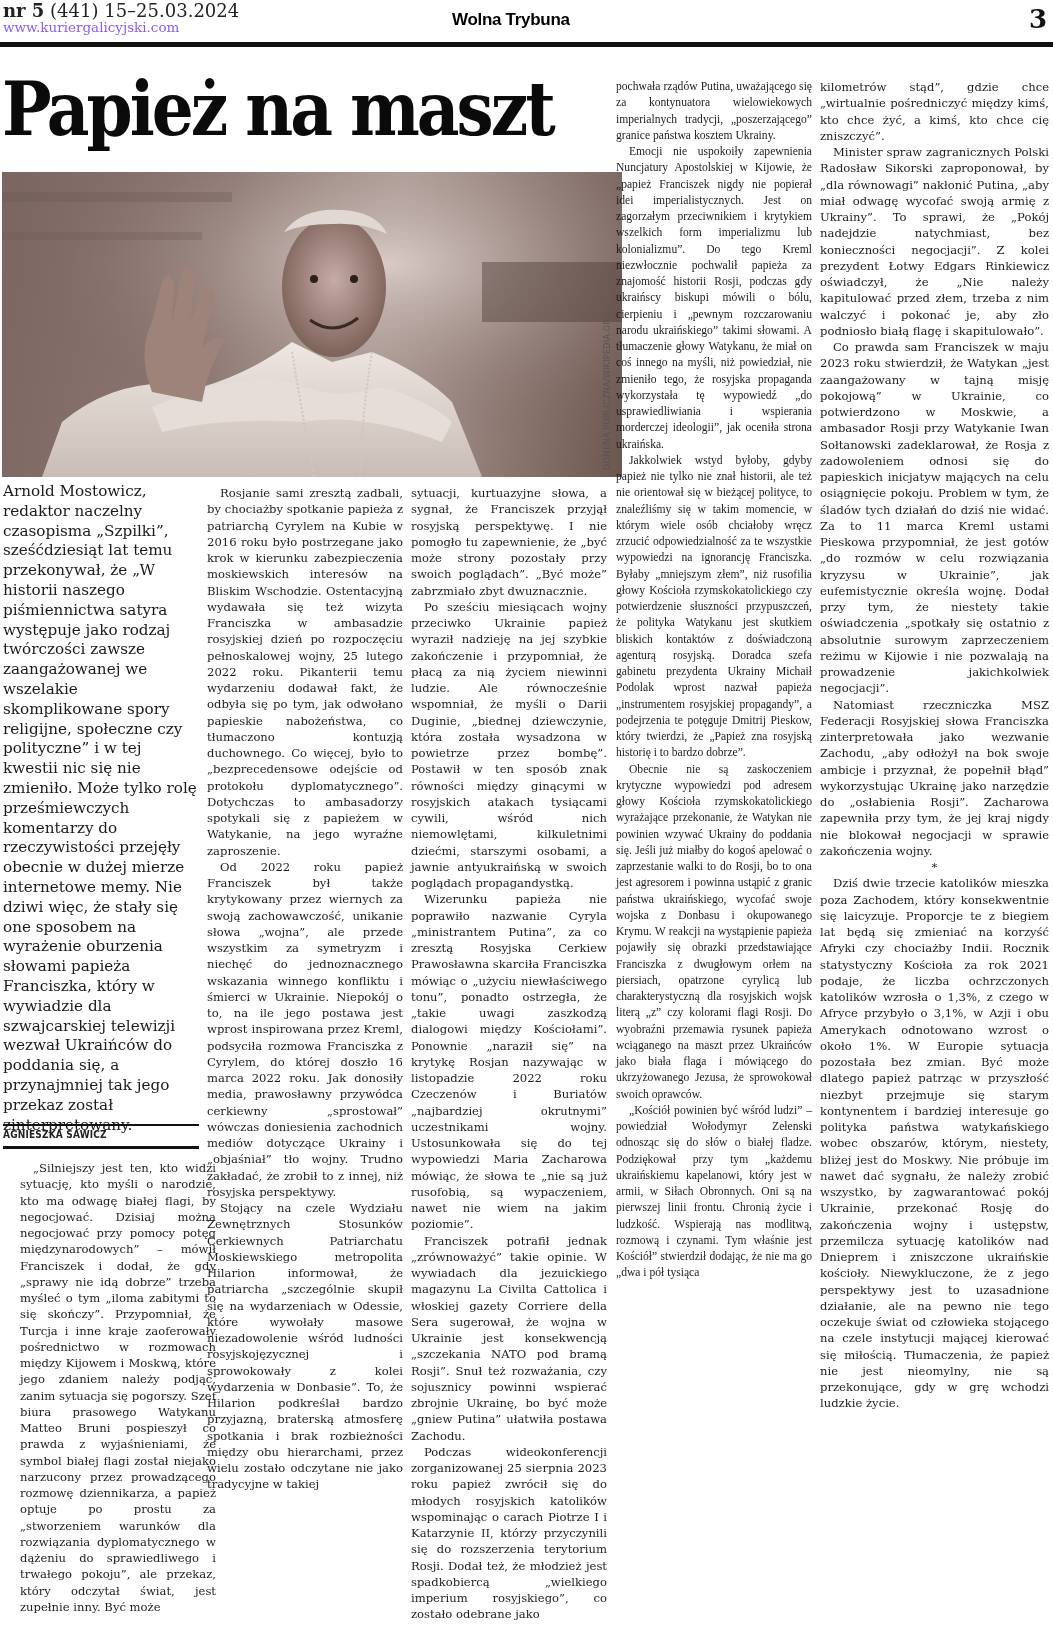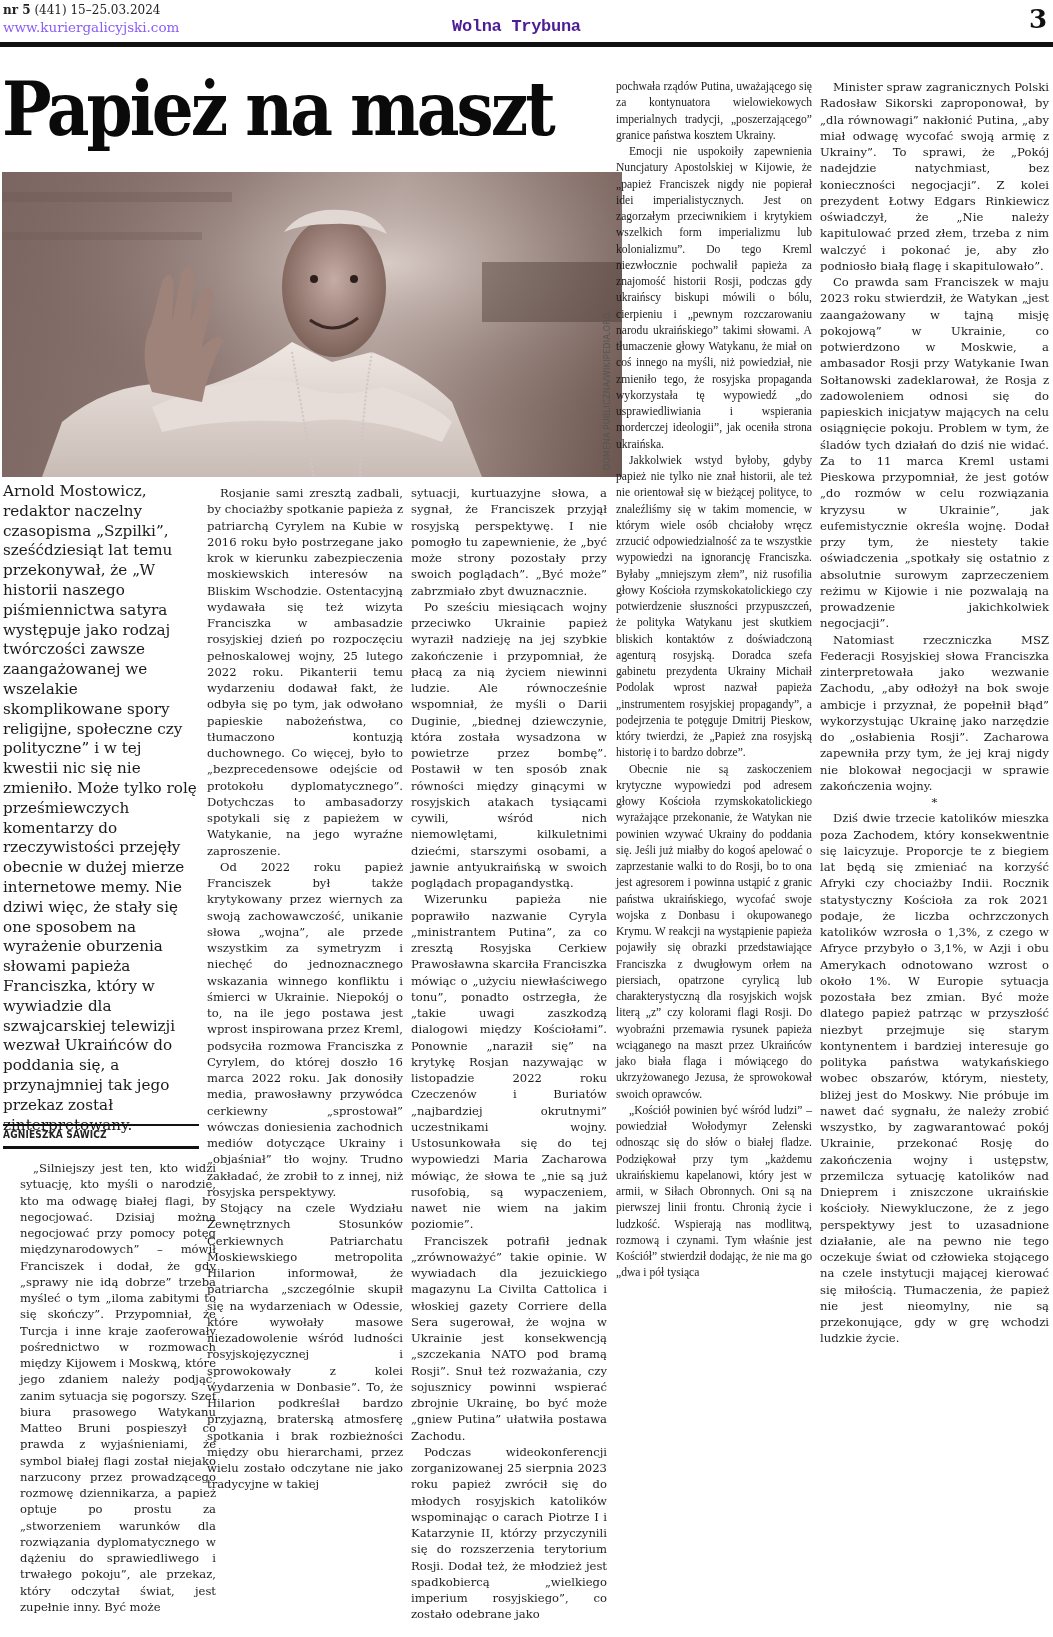--- a/index.html
+++ b/index.html
@@ -1,21 +1,21 @@
 <!DOCTYPE html>
 <html><head>
 <meta charset="utf-8">
 <style>
   html, body { margin: 0; padding: 0; background: #ffffff; }
   body { width: 1053px; height: 1637px; position: relative; overflow: hidden; color: #1a1a1a; }
   .masthead { position: absolute; left: 0; top: 0; width: 1053px; height: 44px; }
-  .mh-issue { position: absolute; left: 3px; top: 2px; font-family: "DejaVu Serif", serif; font-size: 12px; line-height: 17px; color: #222; }
+  .mh-issue { position: absolute; left: 3px; top: 2px; font-family: "DejaVu Serif", serif; font-size: 18px; line-height: 17px; color: #222; }
   .mh-issue b { font-weight: bold; }
   .mh-site { position: absolute; left: 3px; top: 19px; font-family: "DejaVu Serif", serif; font-size: 13.5px; line-height: 17px; color: #8b5cf6; }
-  .mh-section { position: absolute; left: 452px; top: 10px; font-family: Liberation Mono, monospace; font-weight: bold; font-size: 17px; letter-spacing: -0.3px; color: #4c1d95; margin-top: 7px; }
+  .mh-section { position: absolute; left: 452px; top: 10px; font-family: Liberation Sans, sans-serif; font-weight: bold; font-size: 17px; letter-spacing: -0.3px; color: #000000; }
   .mh-page { position: absolute; right: 6px; top: 4px; font-family: "DejaVu Serif", serif; font-weight: bold; font-size: 26px; color: #111; }
   .mh-rule { position: absolute; left: 0; top: 42px; width: 1053px; height: 5px; background: #111; }
 
   .headline { position: absolute; left: 2px; top: 64px; font-family: "DejaVu Serif", serif; font-weight: bold; font-size: 66px; letter-spacing: -3px; line-height: 80px; color: #0a0a0a; transform: scaleY(1.12); transform-origin: top left; }
 
   .photo { position: absolute; left: 2px; top: 172px; width: 620px; height: 305px; overflow: hidden; background: linear-gradient(100deg,#7a6560 0%,#8d7772 35%,#b9a8a3 60%,#8f7a74 80%,#6b5650 100%); }
   .photo svg { display:block; }
   .credit { position: absolute; left: 603px; top: 470px; transform: rotate(-90deg); transform-origin: left top; font-family: "DejaVu Sans", sans-serif; font-size: 8px; letter-spacing: 0.3px; color: #555; white-space: nowrap; }
 
   .lead { position: absolute; left: 3px; top: 482px; width: 196px; font-family: "DejaVu Serif", serif; font-size: 15.2px; line-height: 19.8px; color: #1a1a1a; }
@@ -108,18 +108,19 @@
 
 <div class="col c4">
   <p class="noindent">pochwała rządów Putina, uważającego się za kontynuatora wielowiekowych imperialnych tradycji, „poszerzającego” granice państwa kosztem Ukrainy.</p>
   <p>Emocji nie uspokoiły zapewnienia Nuncjatury Apostolskiej w Kijowie, że „papież Franciszek nigdy nie popierał idei imperialistycznych. Jest on zagorzałym przeciwnikiem i krytykiem wszelkich form imperializmu lub kolonializmu”. Do tego Kreml niezwłocznie pochwalił papieża za znajomość historii Rosji, podczas gdy ukraińscy biskupi mówili o bólu, cierpieniu i „pewnym rozczarowaniu narodu ukraińskiego” takimi słowami. A tłumaczenie głowy Watykanu, że miał on coś innego na myśli, niż powiedział, nie zmieniło tego, że rosyjska propaganda wykorzystała tę wypowiedź „do usprawiedliwiania i wspierania morderczej ideologii”, jak oceniła strona ukraińska.</p>
   <p>Jakkolwiek wstyd byłoby, gdyby papież nie tylko nie znał historii, ale też nie orientował się w bieżącej polityce, to znaleźliśmy się w takim momencie, w którym wiele osób chciałoby wręcz zrzucić odpowiedzialność za te wszystkie wypowiedzi na ignorancję Franciszka. Byłaby „mniejszym złem”, niż rusofilia głowy Kościoła rzymskokatolickiego czy potwierdzenie słuszności przypuszczeń, że polityka Watykanu jest skutkiem bliskich kontaktów z doświadczoną agenturą rosyjską. Doradca szefa gabinetu prezydenta Ukrainy Michaił Podolak wprost nazwał papieża „instrumentem rosyjskiej propagandy”, a podejrzenia te potęguje Dmitrij Pieskow, który twierdzi, że „Papież zna rosyjską historię i to bardzo dobrze”.</p>
   <p>Obecnie nie są zaskoczeniem krytyczne wypowiedzi pod adresem głowy Kościoła rzymskokatolickiego wyrażające przekonanie, że Watykan nie powinien wzywać Ukrainy do poddania się. Jeśli już miałby do kogoś apelować o zaprzestanie walki to do Rosji, bo to ona jest agresorem i powinna ustąpić z granic państwa ukraińskiego, wycofać swoje wojska z Donbasu i okupowanego Krymu. W reakcji na wystąpienie papieża pojawiły się obrazki przedstawiające Franciszka z dwugłowym orłem na piersiach, opatrzone cyrylicą lub charakterystyczną dla rosyjskich wojsk literą „z” czy kolorami flagi Rosji. Do wyobraźni przemawia rysunek papieża wciąganego na maszt przez Ukraińców jako biała flaga i mówiącego do ukrzyżowanego Jezusa, że sprowokował swoich oprawców.</p>
   <p>„Kościół powinien być wśród ludzi” – powiedział Wołodymyr Zełenski odnosząc się do słów o białej fladze. Podziękował przy tym „każdemu ukraińskiemu kapelanowi, który jest w armii, w Siłach Obronnych. Oni są na pierwszej linii frontu. Chronią życie i ludzkość. Wspierają nas modlitwą, rozmową i czynami. Tym właśnie jest Kościół” stwierdził dodając, że nie ma go „dwa i pół tysiąca</p>
 </div>
 
 <div class="col c5">
+  <p class="noindent">kilometrów stąd”, gdzie chce „wirtualnie pośredniczyć między kimś, kto chce żyć, a kimś, kto chce cię zniszczyć”.</p>
   <p>Minister spraw zagranicznych Polski Radosław Sikorski zaproponował, by „dla równowagi” nakłonić Putina, „aby miał odwagę wycofać swoją armię z Ukrainy”. To sprawi, że „Pokój nadejdzie natychmiast, bez konieczności negocjacji”. Z kolei prezydent Łotwy Edgars Rinkiewicz oświadczył, że „Nie należy kapitulować przed złem, trzeba z nim walczyć i pokonać je, aby zło podniosło białą flagę i skapitulowało”.</p>
   <p>Co prawda sam Franciszek w maju 2023 roku stwierdził, że Watykan „jest zaangażowany w tajną misję pokojową” w Ukrainie, co potwierdzono w Moskwie, a ambasador Rosji przy Watykanie Iwan Sołtanowski zadeklarował, że Rosja z zadowoleniem odnosi się do papieskich inicjatyw mających na celu osiągnięcie pokoju. Problem w tym, że śladów tych działań do dziś nie widać. Za to 11 marca Kreml ustami Pieskowa przypomniał, że jest gotów „do rozmów w celu rozwiązania kryzysu w Ukrainie”, jak eufemistycznie określa wojnę. Dodał przy tym, że niestety takie oświadczenia „spotkały się ostatnio z absolutnie surowym zaprzeczeniem reżimu w Kijowie i nie pozwalają na prowadzenie jakichkolwiek negocjacji”.</p>
   <p>Natomiast rzeczniczka MSZ Federacji Rosyjskiej słowa Franciszka zinterpretowała jako wezwanie Zachodu, „aby odłożył na bok swoje ambicje i przyznał, że popełnił błąd” wykorzystując Ukrainę jako narzędzie do „osłabienia Rosji”. Zacharowa zapewniła przy tym, że jej kraj nigdy nie blokował negocjacji w sprawie zakończenia wojny.</p>
   <p class="center">*</p>
   <p>Dziś dwie trzecie katolików mieszka poza Zachodem, który konsekwentnie się laicyzuje. Proporcje te z biegiem lat będą się zmieniać na korzyść Afryki czy chociażby Indii. Rocznik statystyczny Kościoła za rok 2021 podaje, że liczba ochrzczonych katolików wzrosła o 1,3%, z czego w Afryce przybyło o 3,1%, w Azji i obu Amerykach odnotowano wzrost o około 1%. W Europie sytuacja pozostała bez zmian. Być może dlatego papież patrząc w przyszłość niezbyt przejmuje się starym kontynentem i bardziej interesuje go polityka państwa watykańskiego wobec obszarów, którym, niestety, bliżej jest do Moskwy. Nie próbuje im nawet dać sygnału, że należy zrobić wszystko, by zagwarantować pokój Ukrainie, przekonać Rosję do zakończenia wojny i ustępstw, przemilcza sytuację katolików nad Dnieprem i zniszczone ukraińskie kościoły. Niewykluczone, że z jego perspektywy jest to uzasadnione działanie, ale na pewno nie tego oczekuje świat od człowieka stojącego na czele instytucji mającej kierować się miłością. Tłumaczenia, że papież nie jest nieomylny, nie są przekonujące, gdy w grę wchodzi ludzkie życie.</p>
 </div>
 
 </body></html>

